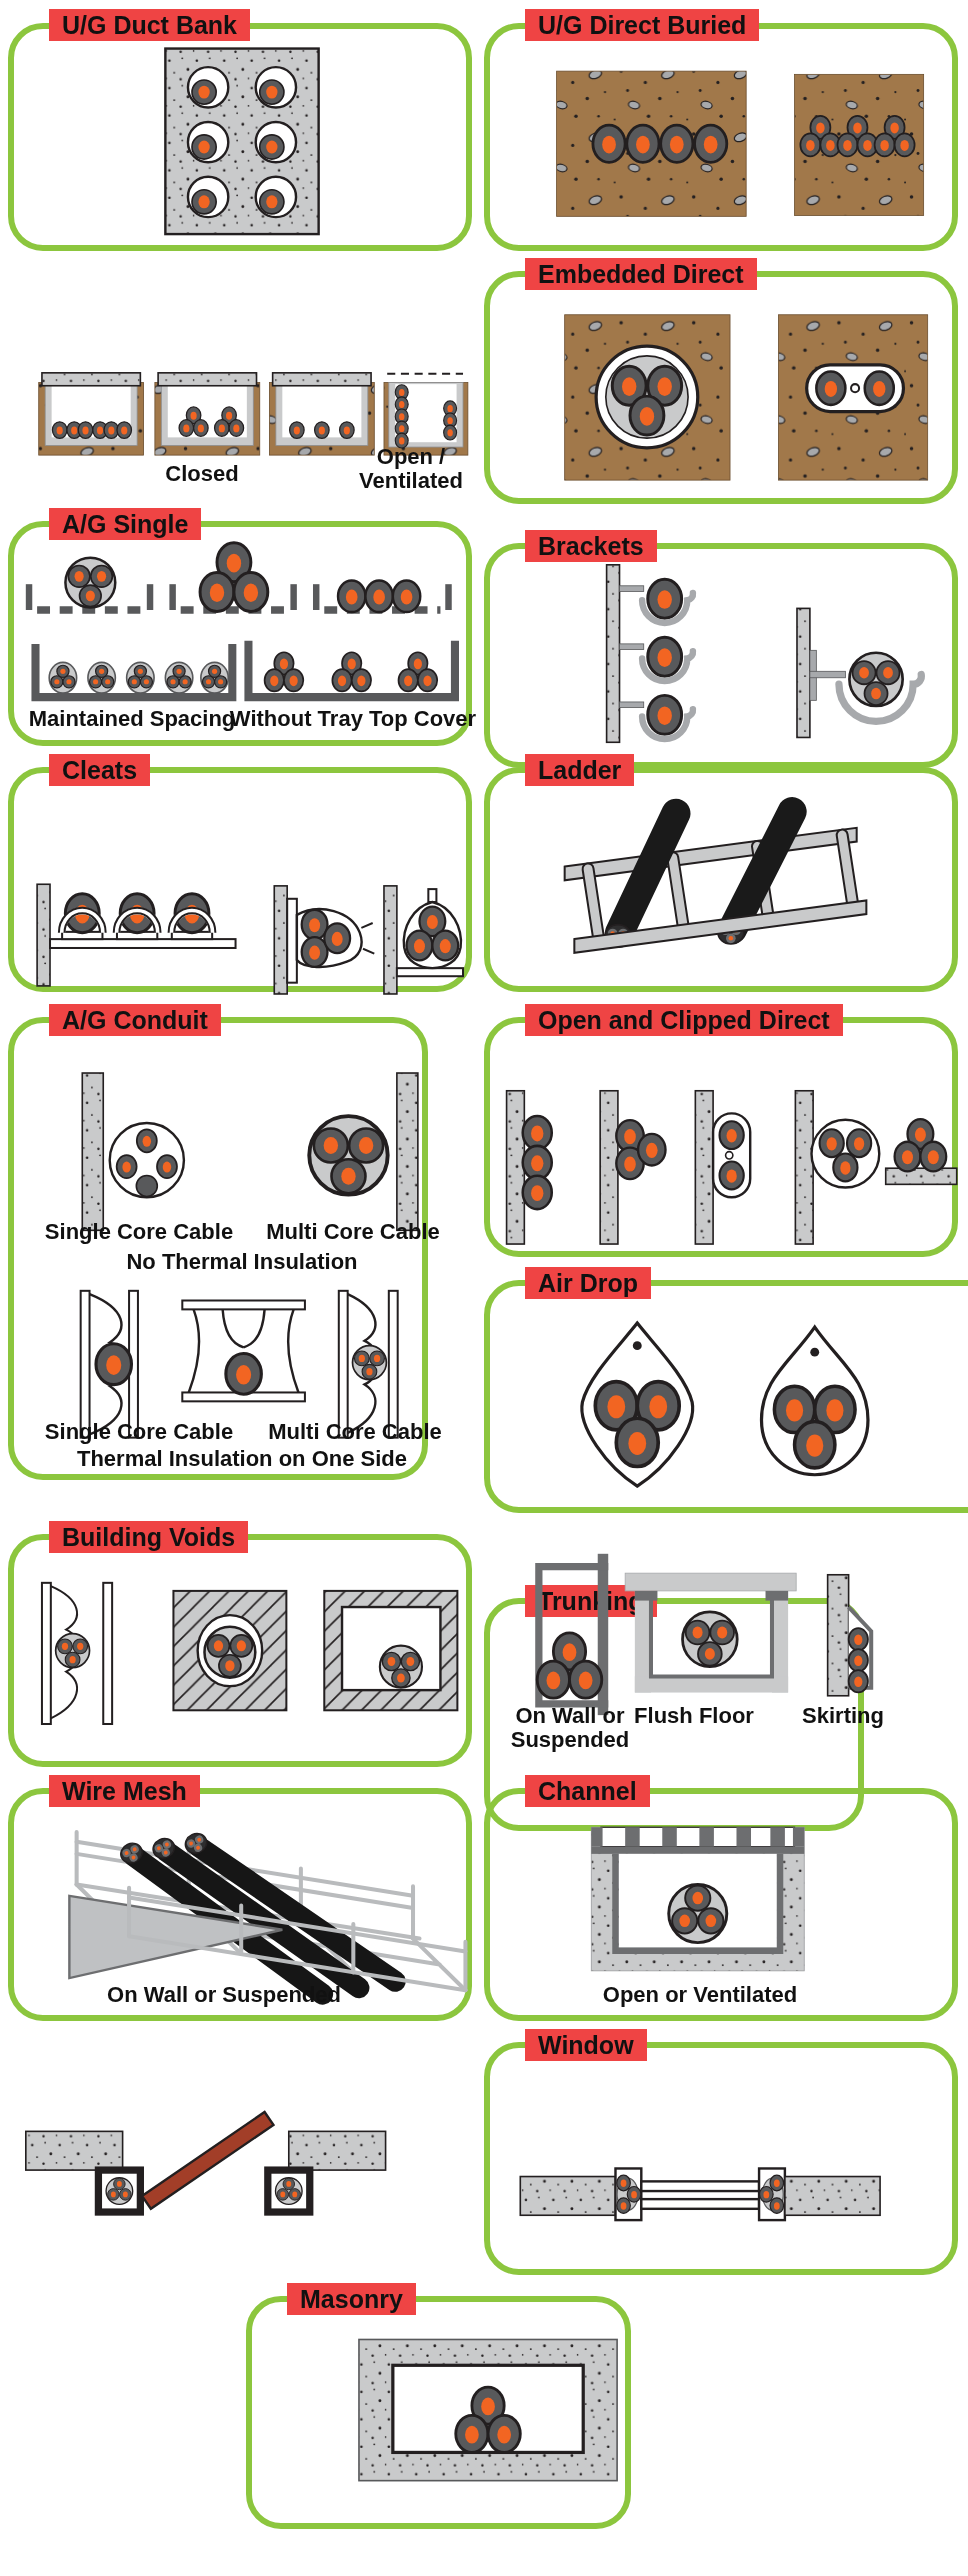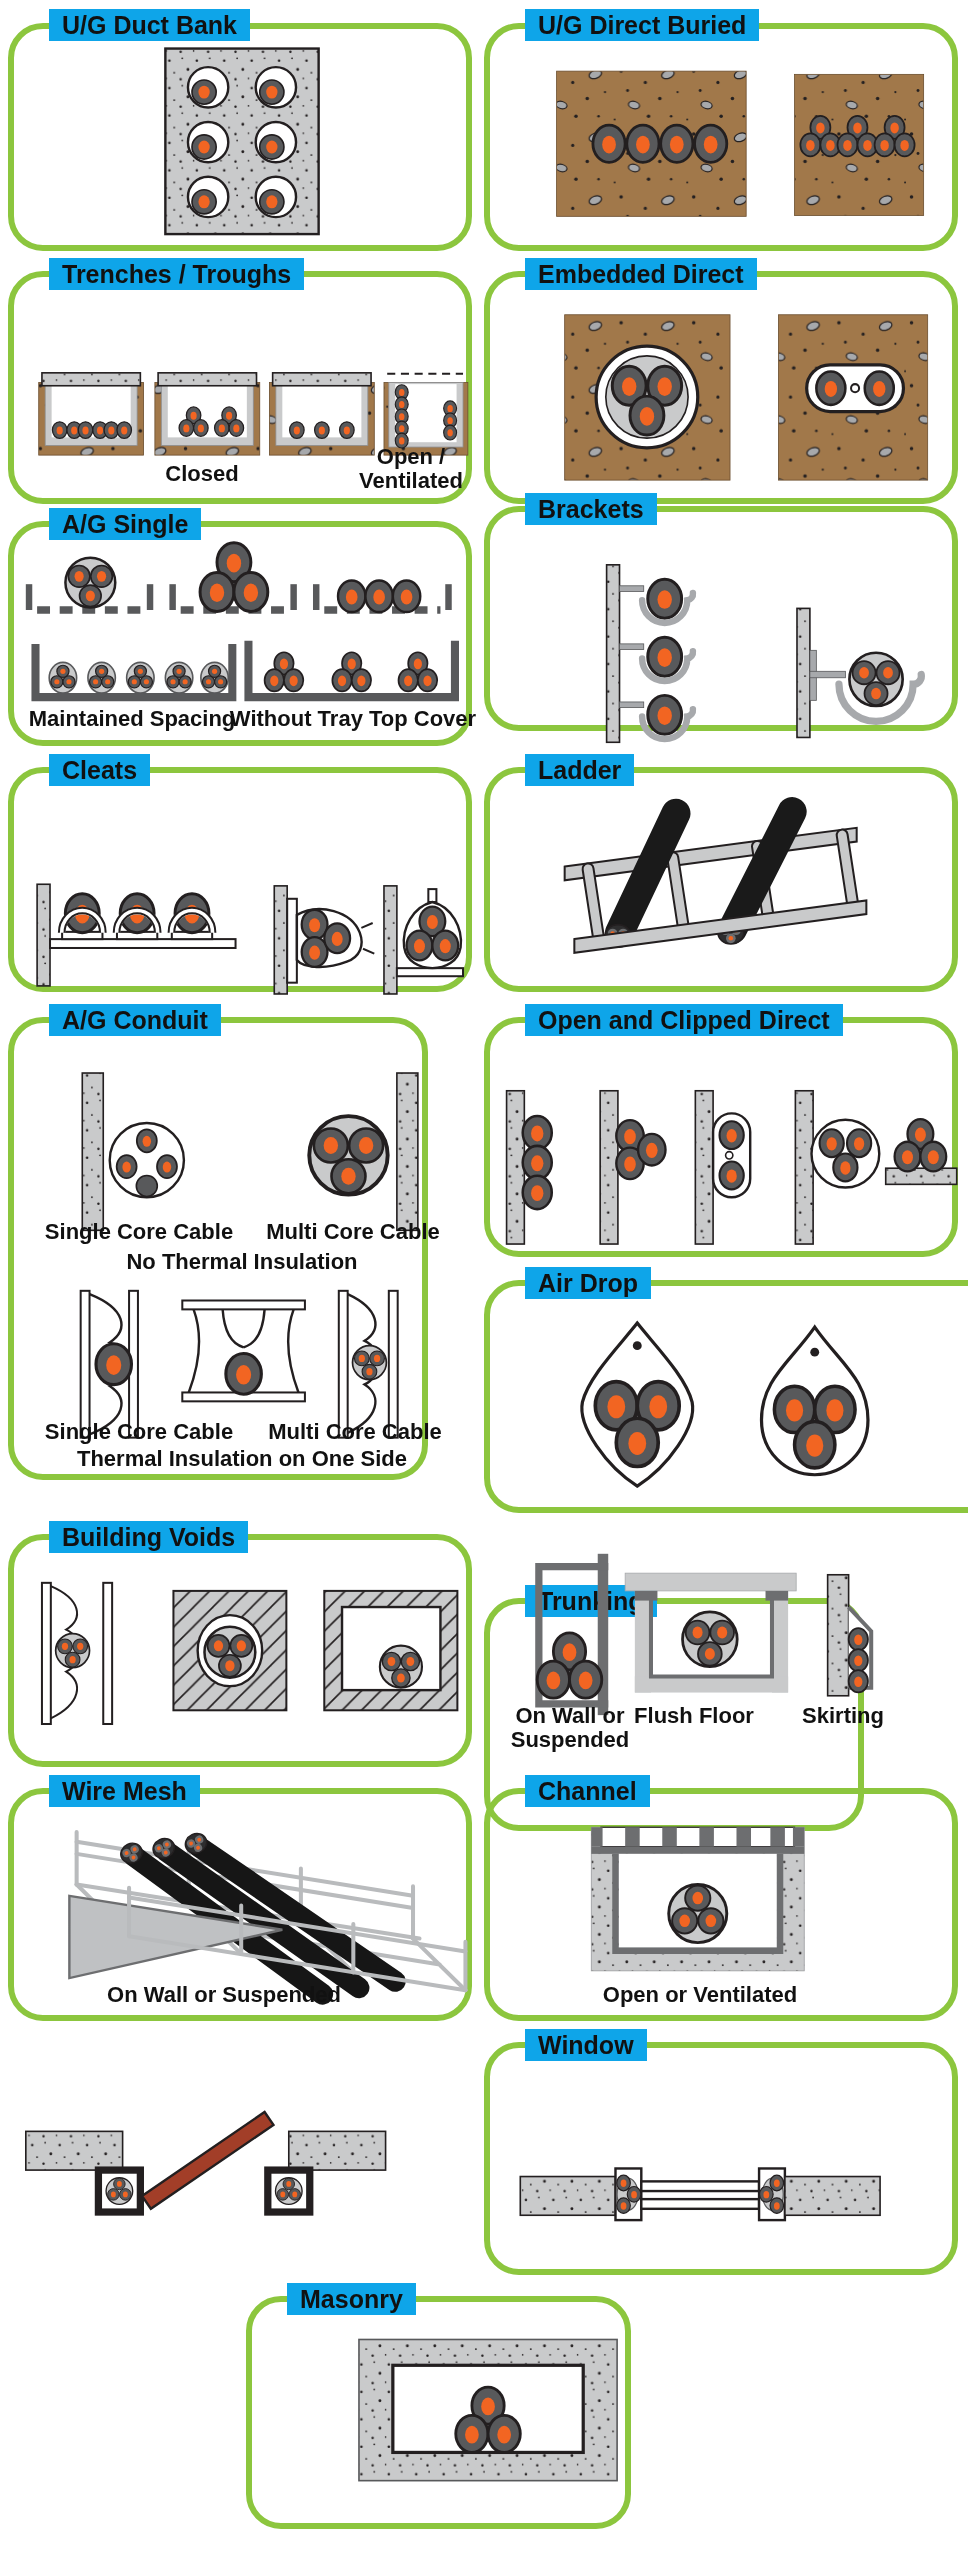--- a/index.html
+++ b/index.html
@@ -1,45 +1,42 @@
 <!DOCTYPE html>
 <html style="font-size:13px"><head>
 <meta charset="utf-8">
 <style>
   html,body{margin:0;padding:0;background:#fff;}
   .canvas{position:relative;width:968px;height:2576px;background:#fff;overflow:hidden;
           font-family:"Liberation Sans","DejaVu Sans",sans-serif;}
   .panel{position:absolute;border:6.5px solid #8CC63E;border-radius:35px;background:transparent;box-sizing:border-box;}
-  .legend{position:absolute;top:-19.4px;left:35px;background:#0ea5e9;padding:0 13px;
+  .legend{position:absolute;top:-19.4px;left:35px;background:#ef4444;padding:0 13px;
           font-size:25px;font-weight:bold;color:#111;line-height:32px;white-space:nowrap;}
   .cap{position:absolute;transform:translateX(-50%);text-align:center;
        font-size:22px;font-weight:bold;color:#111;line-height:24px;z-index:5;}
   .art{position:absolute;left:0;top:0;z-index:3;pointer-events:none;}
 </style>
 </head>
 <body>
 
 <div class="canvas">
 
   <div class="panel" style="left:8px;top:22.6px;width:464px;height:228px">
       <span class="legend">U/G Duct Bank</span>
     </div>
   <div class="panel" style="left:484px;top:22.6px;width:474px;height:228px">
       <span class="legend">U/G Direct Buried</span>
     </div>
-  <div class="panel" style="left:8px;top:271px;width:464px;height:233px">
-      <span class="legend">Trenches / Troughs</span>
-    </div>
   <div class="panel" style="left:484px;top:271px;width:474px;height:233px">
       <span class="legend">Embedded Direct</span>
     </div>
   <div class="panel" style="left:8px;top:521px;width:464px;height:225px">
       <span class="legend">A/G Single</span>
     </div>
-  <div class="panel" style="left:484px;top:506px;width:474px;height:225px">
+  <div class="panel" style="left:484px;top:543px;width:474px;height:225px">
       <span class="legend">Brackets</span>
     </div>
   <div class="panel" style="left:8px;top:767px;width:464px;height:225px">
       <span class="legend">Cleats</span>
     </div>
   <div class="panel" style="left:484px;top:767px;width:474px;height:225px">
       <span class="legend">Ladder</span>
     </div>
   <div class="panel" style="left:8px;top:1017px;width:420px;height:463px">
       <span class="legend">A/G Conduit</span>

